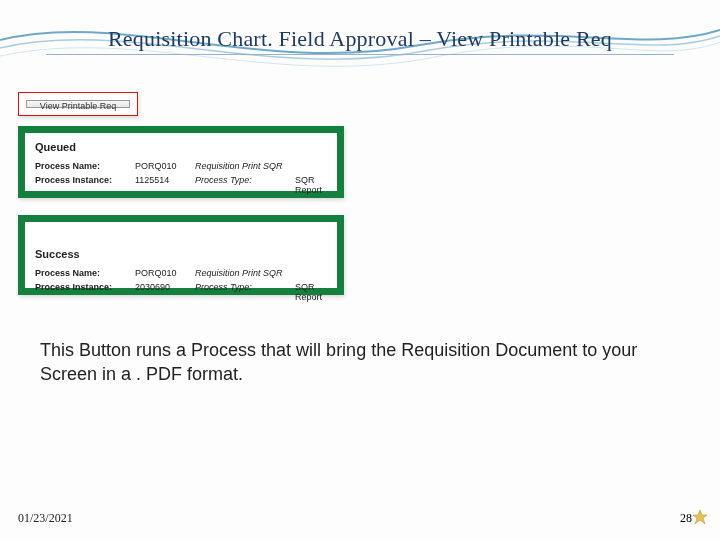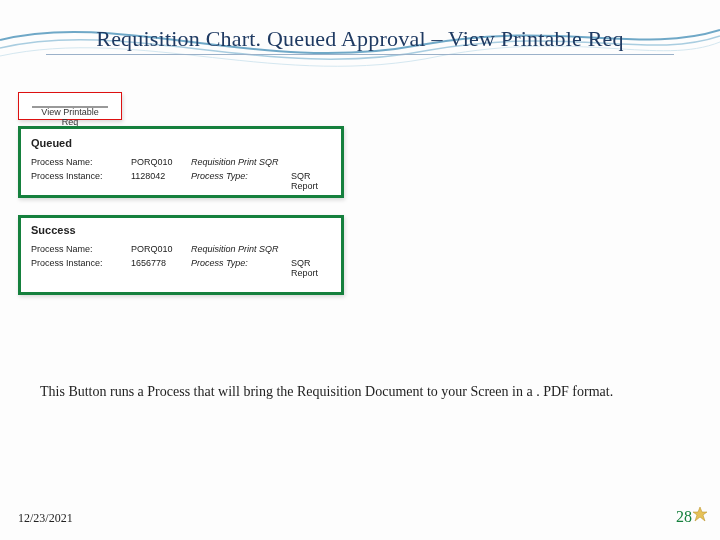--- a/index.html
+++ b/index.html
@@ -27,33 +27,33 @@
     width: 720px;
     text-align: center;
     font-size: 22px;
     color: #1f3a62;
     font-family: Georgia, serif;
     letter-spacing: 0.2px;
   }
   .panel {
     position: absolute;
     background: #ffffff;
-    border: 3px solid #15803d;
+    border: 7px solid #15803d;
     box-shadow: 1px 2px 4px rgba(0,0,0,0.15);
     font-family: Arial, Helvetica, sans-serif;
     font-size: 10px;
     color: #222;
   }
   .panel.button-box {
     left: 18px;
     top: 92px;
-    width: 104px;
+    width: 120px;
     height: 24px;
     border: 1px solid #d11;
-    padding: 13px;
+    padding: 7px;
     box-sizing: border-box;
   }
   .view-btn {
     width: 100%;
     height: 100%;
     border: 1px solid #999;
     background: linear-gradient(#f8f8f8, #e6e6e6);
     font-size: 9px;
     color: #333;
     padding: 0;
@@ -66,75 +66,74 @@
     width: 326px;
     height: 72px;
     padding: 8px 10px;
     box-sizing: border-box;
   }
   .panel.success {
     left: 18px;
     top: 215px;
     width: 326px;
     height: 80px;
-    padding: 6px 10px;
+    padding: 26px 10px;
     box-sizing: border-box;
   }
   .section-title {
     font-weight: bold;
     font-size: 11px;
     margin-bottom: 8px;
     display: block;
   }
   .row {
     display: flex;
     margin-top: 4px;
     font-size: 9px;
   }
   .lbl {
-    font-weight: normal;
+    font-weight: bold;
     width: 88px;
   }
   .val {
     width: 60px;
     margin-left: 12px;
   }
   .lbl2 {
     width: 100px;
     font-style: italic;
   }
   .val2 {
     flex: 1;
   }
   .caption {
     position: absolute;
     left: 40px;
     top: 338px;
     width: 640px;
-    font-size: 14px;
+    font-size: 18px;
     color: #222;
-    font-family: Liberation Serif, serif;
+    font-family: Liberation Sans, sans-serif;
     line-height: 1.35;
-    margin-top: 45px;
   }
   .date {
     position: absolute;
     left: 18px;
     bottom: 14px;
     font-size: 12px;
     font-family: Georgia, serif;
     color: #222;
   }
   .pagenum {
     position: absolute;
     right: 28px;
     bottom: 14px;
-    font-size: 16px;
+    font-size: 12px;
     font-family: Georgia, serif;
-    color: #15803d;
+    color: #000000;
   }
   .pagenum svg {
     position: absolute;
     right: -16px;
     top: -2px;
   }
   .underline-line {
     position: absolute;
     left: 46px;
     top: 54px;
@@ -145,58 +144,58 @@
 </style>
 </head>
 <body>
 
 <svg class="wave" viewBox="0 0 720 70" preserveAspectRatio="none">
   <path d="M0,40 C120,10 260,75 420,45 C560,20 640,55 720,30" stroke="#6fa8c7" stroke-width="2" fill="none"></path>
   <path d="M0,48 C130,18 270,82 430,50 C570,26 650,60 720,36" stroke="#a9cde0" stroke-width="1.5" fill="none"></path>
   <path d="M0,56 C140,26 280,90 440,56 C580,30 660,66 720,42" stroke="#d4e7f0" stroke-width="1" fill="none"></path>
 </svg>
 
-<div class="title">Requisition Chart. Queued Approval – View Printable Req</div>
+<div class="title">Requisition Chart. Field Approval – View Printable Req</div>
 <div class="underline-line"></div>
 
 <div class="panel button-box">
   <button class="view-btn">View Printable Req</button>
 </div>
 
 <div class="panel queued">
   <span class="section-title">Queued</span>
   <div class="row">
     <span class="lbl">Process Name:</span>
     <span class="val">PORQ010</span>
     <span class="lbl2">Requisition Print SQR</span>
   </div>
   <div class="row">
     <span class="lbl">Process Instance:</span>
-    <span class="val">1128042</span>
+    <span class="val">1125514</span>
     <span class="lbl2">Process Type:</span>
     <span class="val2">SQR Report</span>
   </div>
 </div>
 
 <div class="panel success">
   <span class="section-title">Success</span>
   <div class="row">
     <span class="lbl">Process Name:</span>
     <span class="val">PORQ010</span>
     <span class="lbl2">Requisition Print SQR</span>
   </div>
   <div class="row">
     <span class="lbl">Process Instance:</span>
-    <span class="val">1656778</span>
+    <span class="val">2030690</span>
     <span class="lbl2">Process Type:</span>
     <span class="val2">SQR Report</span>
   </div>
 </div>
 
 <div class="caption">This Button runs a Process that will bring the Requisition Document to your Screen in a . PDF format.</div>
 
-<div class="date">12/23/2021</div>
+<div class="date">01/23/2021</div>
 <div class="pagenum">
   <span>28</span>
   <svg width="16" height="16">
     <polygon points="8,1 10,6 15,6 11,9 13,15 8,11 3,15 5,9 1,6 6,6" fill="#e6c158" stroke="#b58a1f" stroke-width="0.5"></polygon>
   </svg>
 </div>
 
 </body></html>

